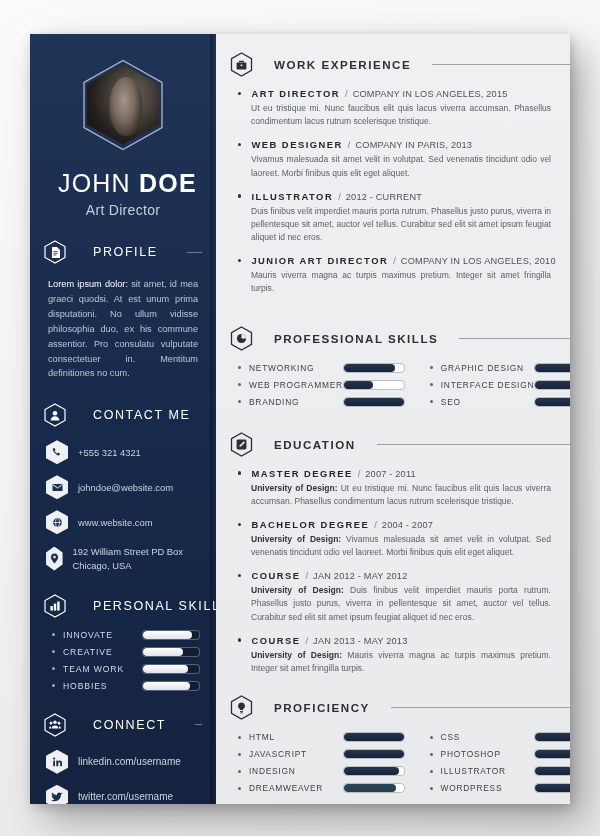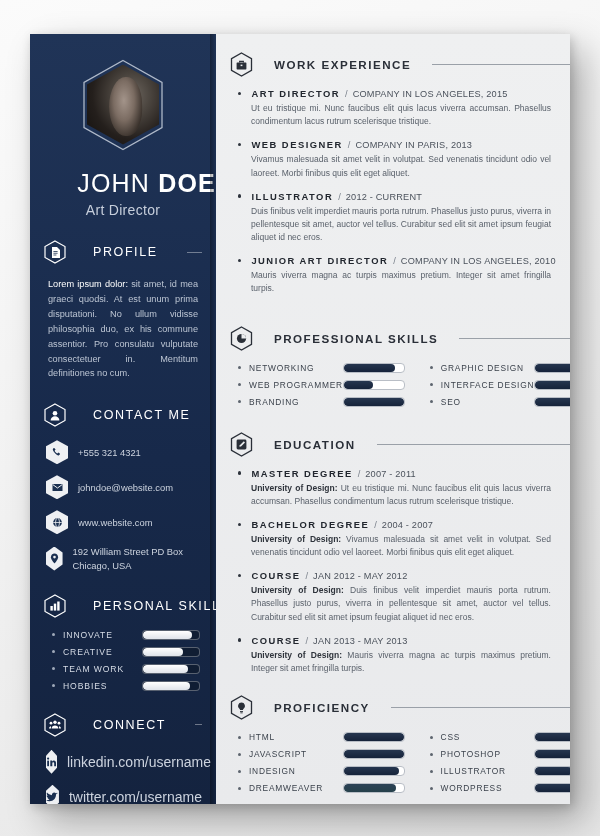--- a/index.html
+++ b/index.html
@@ -43,21 +43,21 @@
     transform:translateX(-42%);
     background:radial-gradient(ellipse at 45% 40%, #a3948a 0%, #7b6c62 40%, #3a322c 75%, rgba(20,16,14,0) 100%);
     border-radius:50% 46% 44% 50%;
   }
   .hexring{
     position:absolute;left:50%;top:50%;transform:translate(-50%,-50%);
     width:84px;height:93px;border:0;
   }
   .photo-holder{position:relative;width:84px;height:93px;display:flex;align-items:center;justify-content:center;}
   .name{
-    text-align:right;margin-top:18px;
+    text-align:left;margin-top:18px;
     font-size:25px;letter-spacing:1.2px;color:#fff;font-weight:300;padding-left:28px;
   }
   .name b{font-weight:700;}
   .role{
     text-align:center;margin-top:4px;font-size:14px;color:#c6cedb;font-weight:400;
     letter-spacing:.3px;
   }
   .sb-head{
     display:flex;align-items:center;gap:27px;margin:22px 14px 0 14px;
   }
@@ -86,21 +86,21 @@
   .bar-dark{
     width:56px;height:8px;border-radius:4px;background:#101d33;
     border:1px solid rgba(255,255,255,.30);position:relative;overflow:hidden;flex:0 0 auto;
   }
   .bar-dark i{
     position:absolute;left:0;top:0;bottom:0;display:block;border-radius:4px;
     background:linear-gradient(180deg,#ffffff,#dfe3ea);
   }
   .social-list{margin:13px 0 0 0;padding:0;list-style:none;}
   .social-list li{display:flex;align-items:center;gap:10px;margin:0 14px 11px 16px;}
-  .social-list .stext{font-size:14px;color:#ccd3de;}
+  .social-list .stext{font-size:10px;color:#ccd3de;}
   
   .hexicon{
     width:22px;height:24px;position:relative;display:inline-flex;
     align-items:center;justify-content:center;
   }
   .hexicon.filled{
     background:#eef0f3;
     clip-path:polygon(50% 0%,100% 25%,100% 75%,50% 100%,0% 75%,0% 25%);
   }
   .hexicon.filled svg{fill:#1d3染;}

